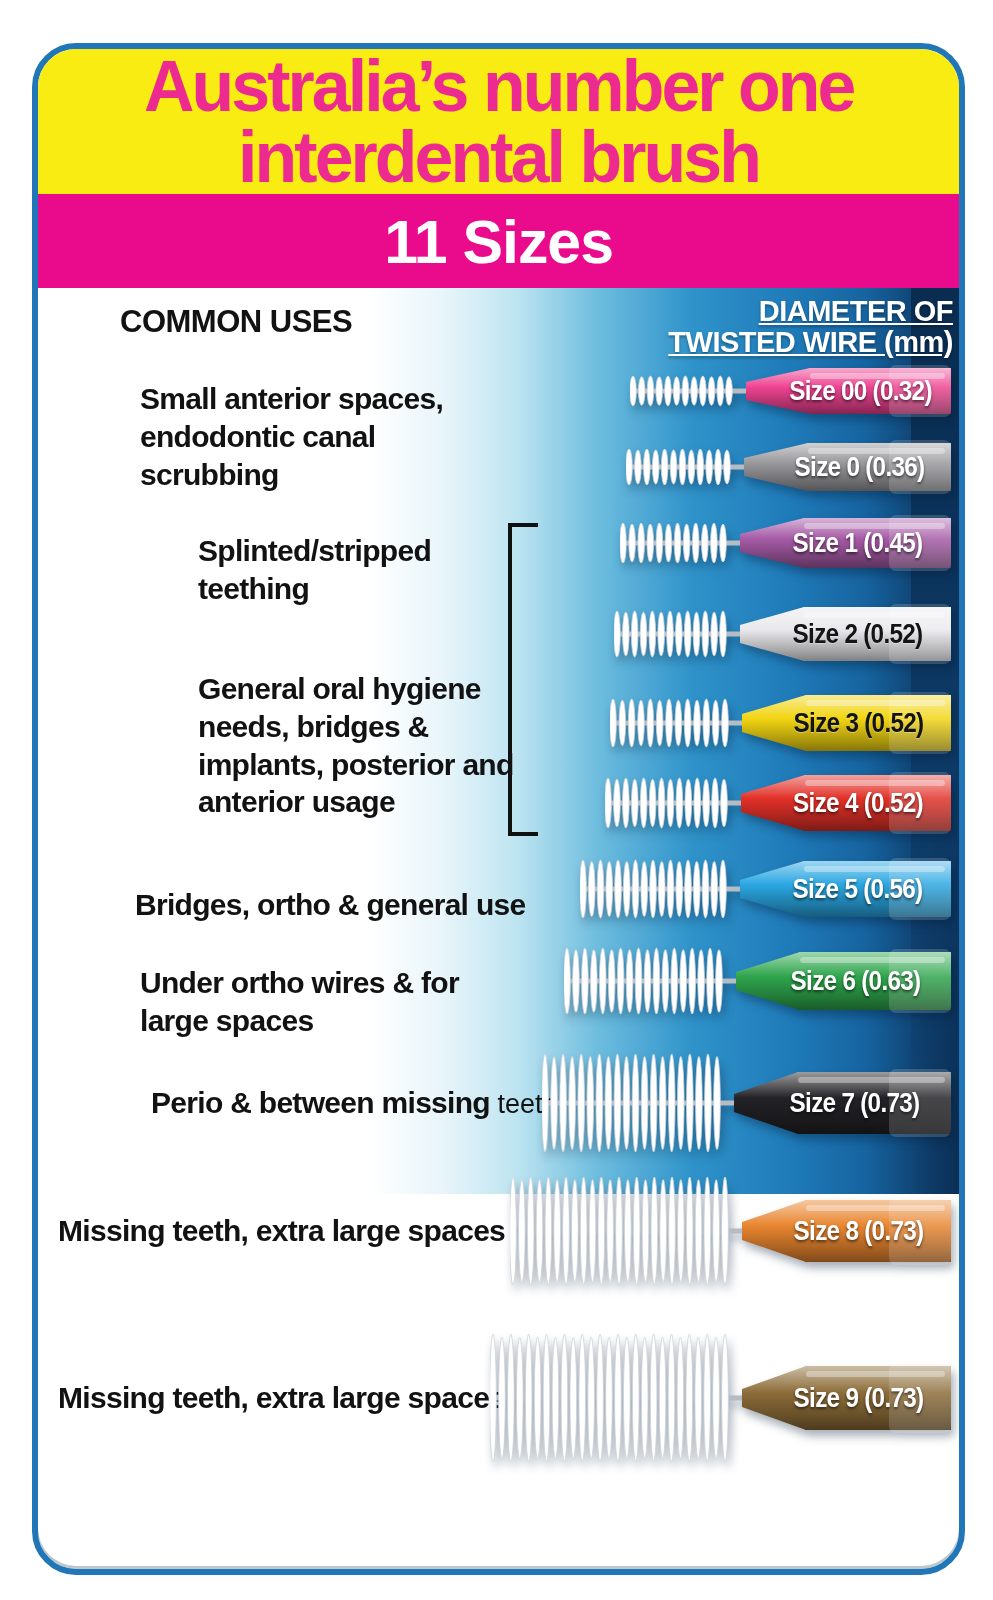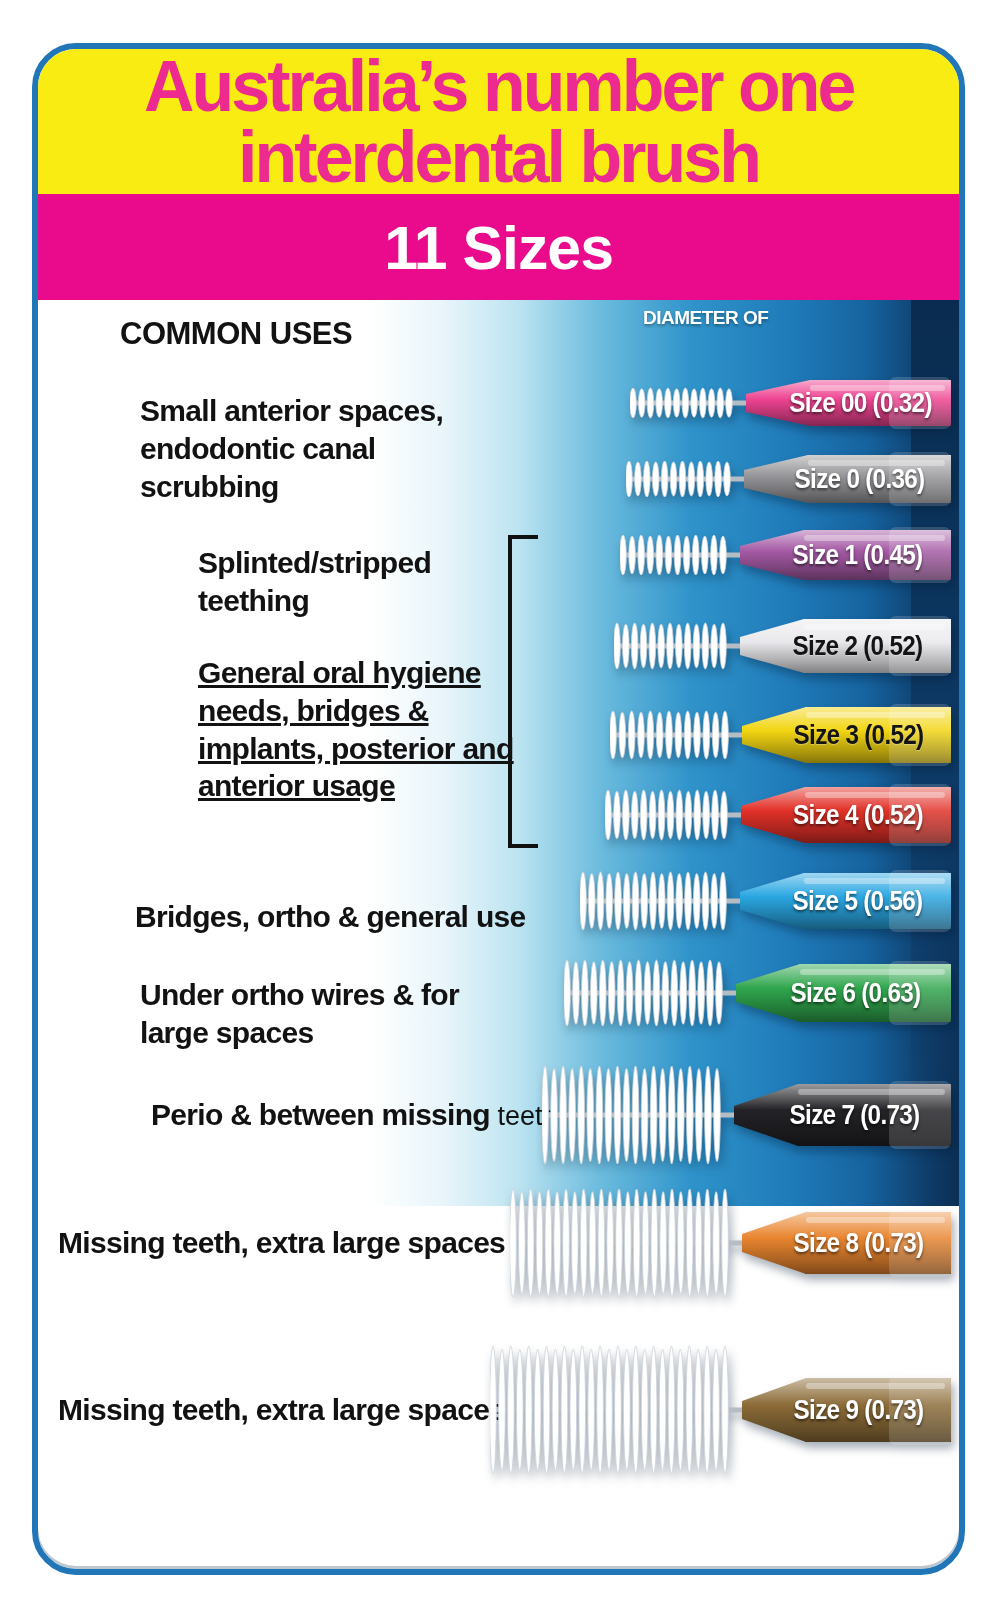--- a/index.html
+++ b/index.html
@@ -15,21 +15,21 @@
   }
   .hdr{
     height:145px;background:var(--header-yellow,#f9ec13);
     display:flex;flex-direction:column;justify-content:center;align-items:center;
   }
   .hdr .title{
     color:var(--magenta-text,#ed2a90);font-weight:bold;font-size:72px;line-height:.98;
     letter-spacing:-3px;transform:scaleX(.97);text-align:center;white-space:nowrap;
   }
   .band{
-    height:106px;background:var(--band-pink,#e90b8b);
+    height:94px;background:var(--band-pink,#e90b8b);
     display:flex;align-items:center;justify-content:center;
   }
   .band .sizes{
     color:#fff;font-weight:bold;font-size:62px;letter-spacing:-1px;transform:scaleX(.98);
   }
   .panel{
     position:relative;height:906px;
     background:linear-gradient(90deg,
       #ffffff 0%, #ffffff 36%, #e8f5fa 44%, #bde4f1 52%,
       #6cbcde 61%, #2f93ca 71%, #1f7ab8 82%, #16639f 90%,
@@ -38,23 +38,24 @@
   .navy-strip{
     position:absolute;top:0;right:0;width:48px;height:860px;
     background:linear-gradient(180deg,#0a2c50 0%,#0d3a66 55%,rgba(28,112,181,0) 100%);
     pointer-events:none;
   }
   .col-left{
     position:absolute;left:82px;top:16px;
     font-weight:bold;font-size:31px;color:#121212;letter-spacing:-0.5px;
   }
   .col-right{
-    position:absolute;left:605px;top:8px;width:310px;text-align:left;
-    font-weight:bold;font-size:19px;line-height:1.07;color:#ffffff;letter-spacing:-0.5px;
+    position:absolute;left:605px;top:8px;width:310px;text-align:right;
+    font-weight:bold;font-size:29px;line-height:1.07;color:#ffffff;letter-spacing:-0.5px;
     text-shadow:0 2px 3px rgba(0,0,0,.35);
+    text-decoration:underline;
   }
   .use{
     position:absolute;font-weight:bold;font-size:30px;line-height:1.26;color:#121212;
     letter-spacing:-0.7px;white-space:nowrap;
   }
   .use .light{font-weight:normal;font-size:27px;letter-spacing:0;}
   .bracket{
     position:absolute;left:470px;top:235px;width:26px;height:305px;
     border-left:4px solid #101010;border-top:4px solid #101010;border-bottom:4px solid #101010;
   }
@@ -81,28 +82,29 @@
     <div class="sizes">11 Sizes</div>
   </div>
 
   <div class="panel">
     <div class="navy-strip"></div>
 
     <div class="col-left">COMMON USES</div>
 
     <div class="col-right">
       <div>DIAMETER OF</div>
+      <div>TWISTED WIRE (mm)</div>
     </div>
 
     <div class="bracket"></div>
 
     <div id="uses-layer">
         <div class="use" style="left: 102px; top: 92px;">Small anterior spaces,<br>endodontic canal<br>scrubbing</div>
         <div class="use" style="left: 160px; top: 238px; margin-top: 6px;">Splinted/stripped<br>teething</div>
-        <div class="use" style="left: 160px; top: 354px; text-decoration: underline;">General oral hygiene<br>needs, bridges &amp;<br>implants, posterior and<br>anterior usage</div>
+        <div class="use" style="left: 160px; top: 382px;">General oral hygiene<br>needs, bridges &amp;<br>implants, posterior and<br>anterior usage</div>
         <div class="use" style="left: 97px; top: 598px;">Bridges, ortho &amp; general use</div>
         <div class="use" style="left: 102px; top: 676px;">Under ortho wires &amp; for<br>large spaces</div>
         <div class="use" style="left: 113px; top: 796px;">Perio &amp; between missing<span class="light"> teeth</span></div>
         <div class="use" style="left: 20px; top: 924px;">Missing teeth, extra large spaces</div>
         <div class="use" style="left: 20px; top: 1091px;">Missing teeth, extra large spaces</div>
       </div>
     <div id="brush-layer">
         <svg width="321" height="64" class="brush-svg" style="left: 592px; top: 71px;">
           <defs>
             <linearGradient id="hg0" x1="0" y1="0" x2="0" y2="1">

